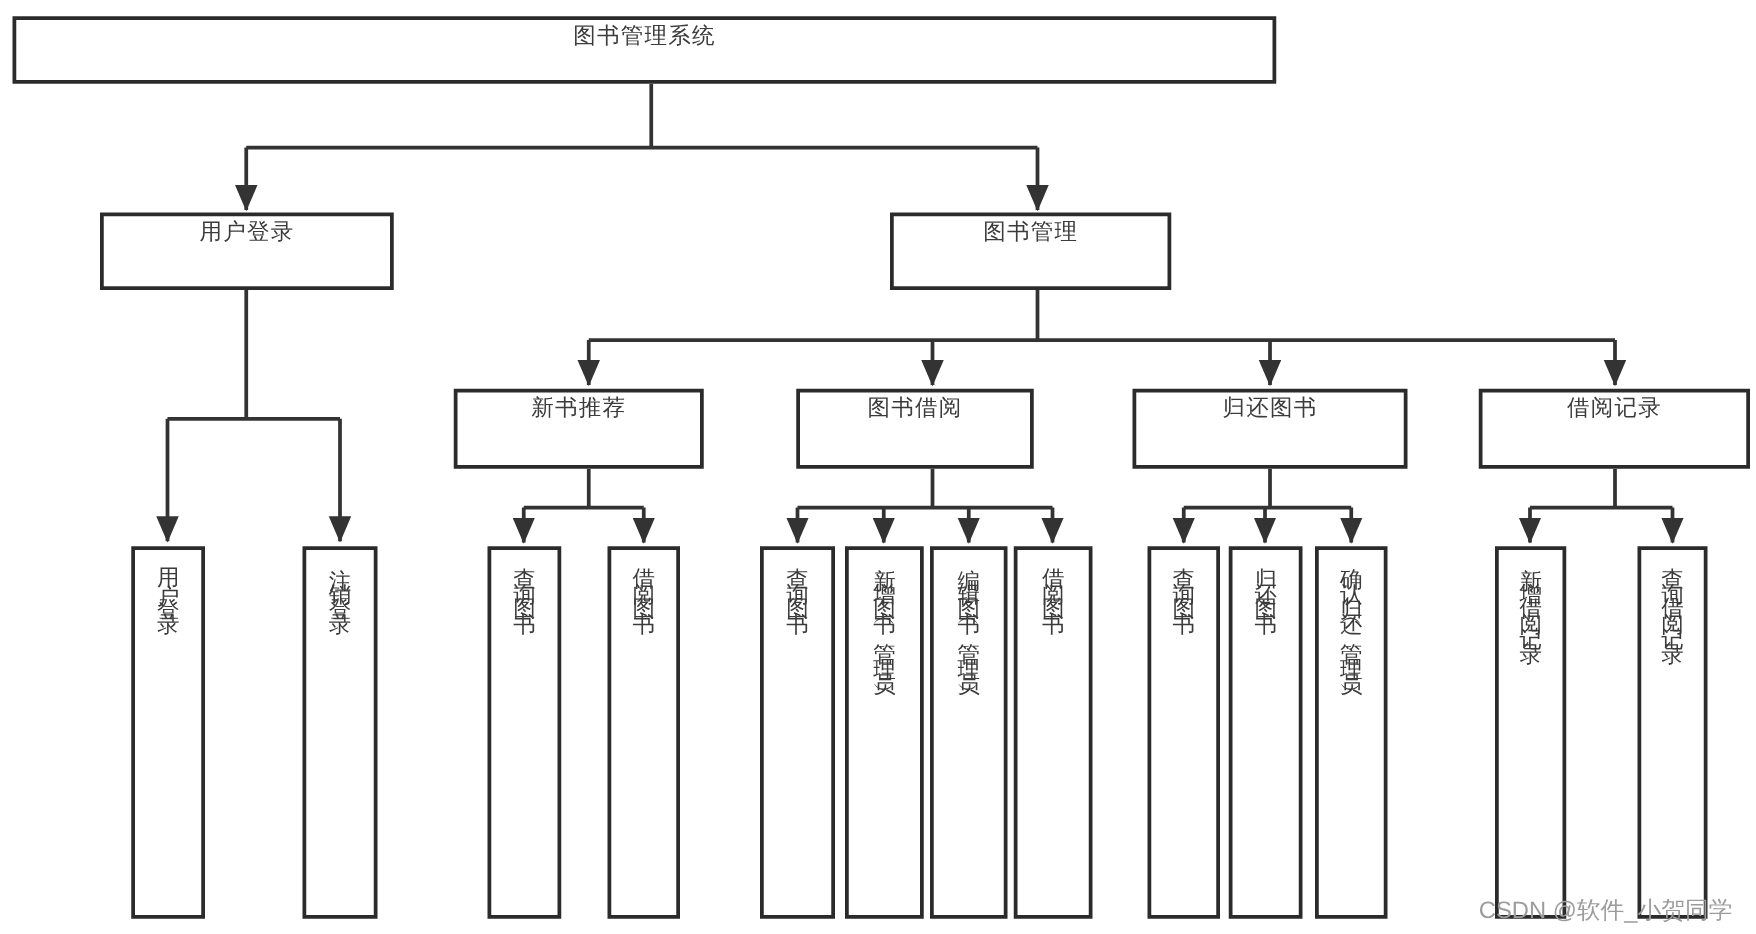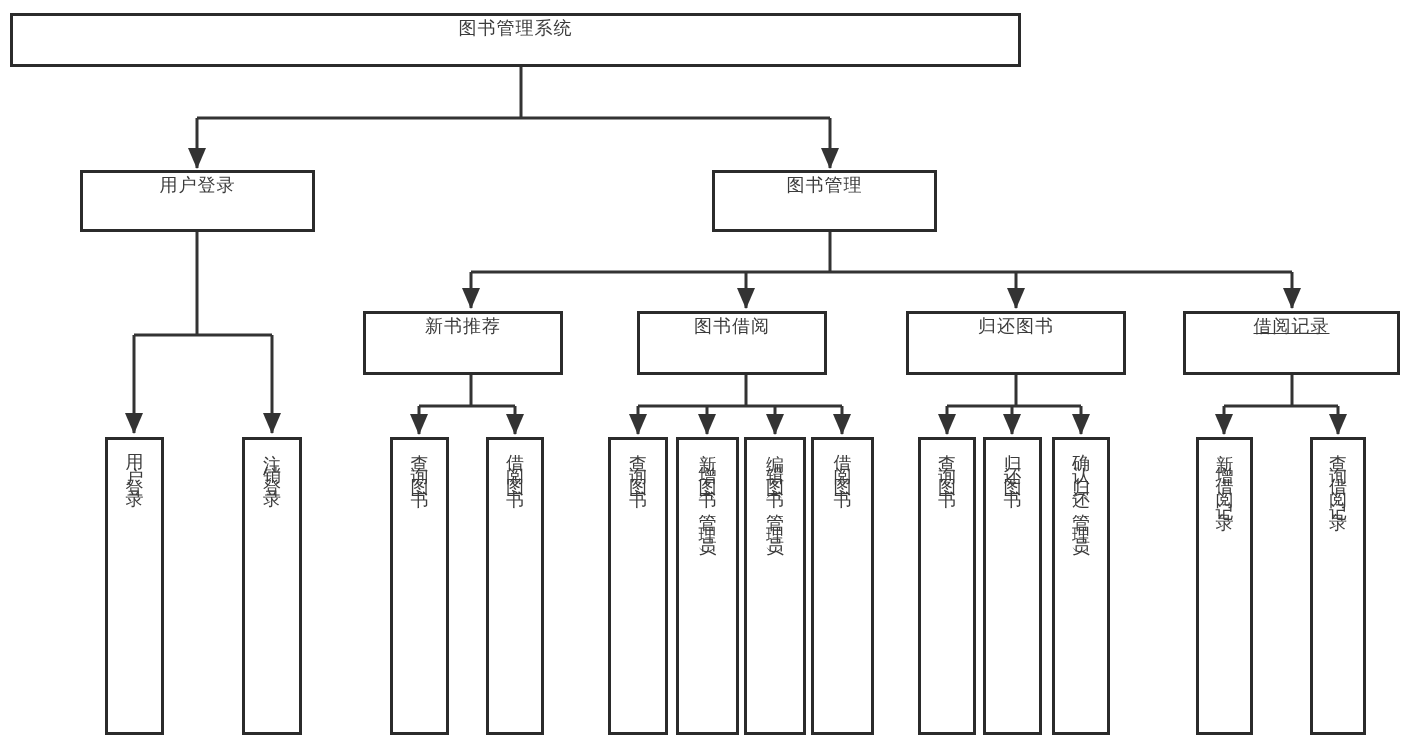--- a/index.html
+++ b/index.html
@@ -123,21 +123,21 @@
 
   <div class="box" style="left:363px; top:311px; width:200px; height:64px;">
     <span class="hlabel">新书推荐</span>
   </div>
   <div class="box" style="left:637px; top:311px; width:190px; height:64px;">
     <span class="hlabel">图书借阅</span>
   </div>
   <div class="box" style="left:906px; top:311px; width:220px; height:64px;">
     <span class="hlabel">归还图书</span>
   </div>
-  <div class="box" style="left:1183px; top:311px; width:217px; height:64px;text-decoration:underline;">
+  <div class="box" style="left:1183px; top:311px; width:217px; height:64px;">
     <span class="hlabel">借阅记录</span>
   </div>
 
   <div class="box" style="left:105px; top:437px; width:59px; height:298px;">
     <span class="vlabel">用户登录</span>
   </div>
   <div class="box" style="left:242px; top:437px; width:60px; height:298px;">
     <span class="vlabel">注销登录</span>
   </div>
 
@@ -171,14 +171,15 @@
     <span class="vlabel">确认归还（管理员）</span>
   </div>
 
   <div class="box" style="left:1196px; top:437px; width:57px; height:298px;">
     <span class="vlabel">新增借阅记录</span>
   </div>
   <div class="box" style="left:1310px; top:437px; width:56px; height:298px;">
     <span class="vlabel">查询借阅记录</span>
   </div>
 
+  <div class="watermark">CSDN @软件_小贺同学</div>
 
 </div>
 
 </body></html>

